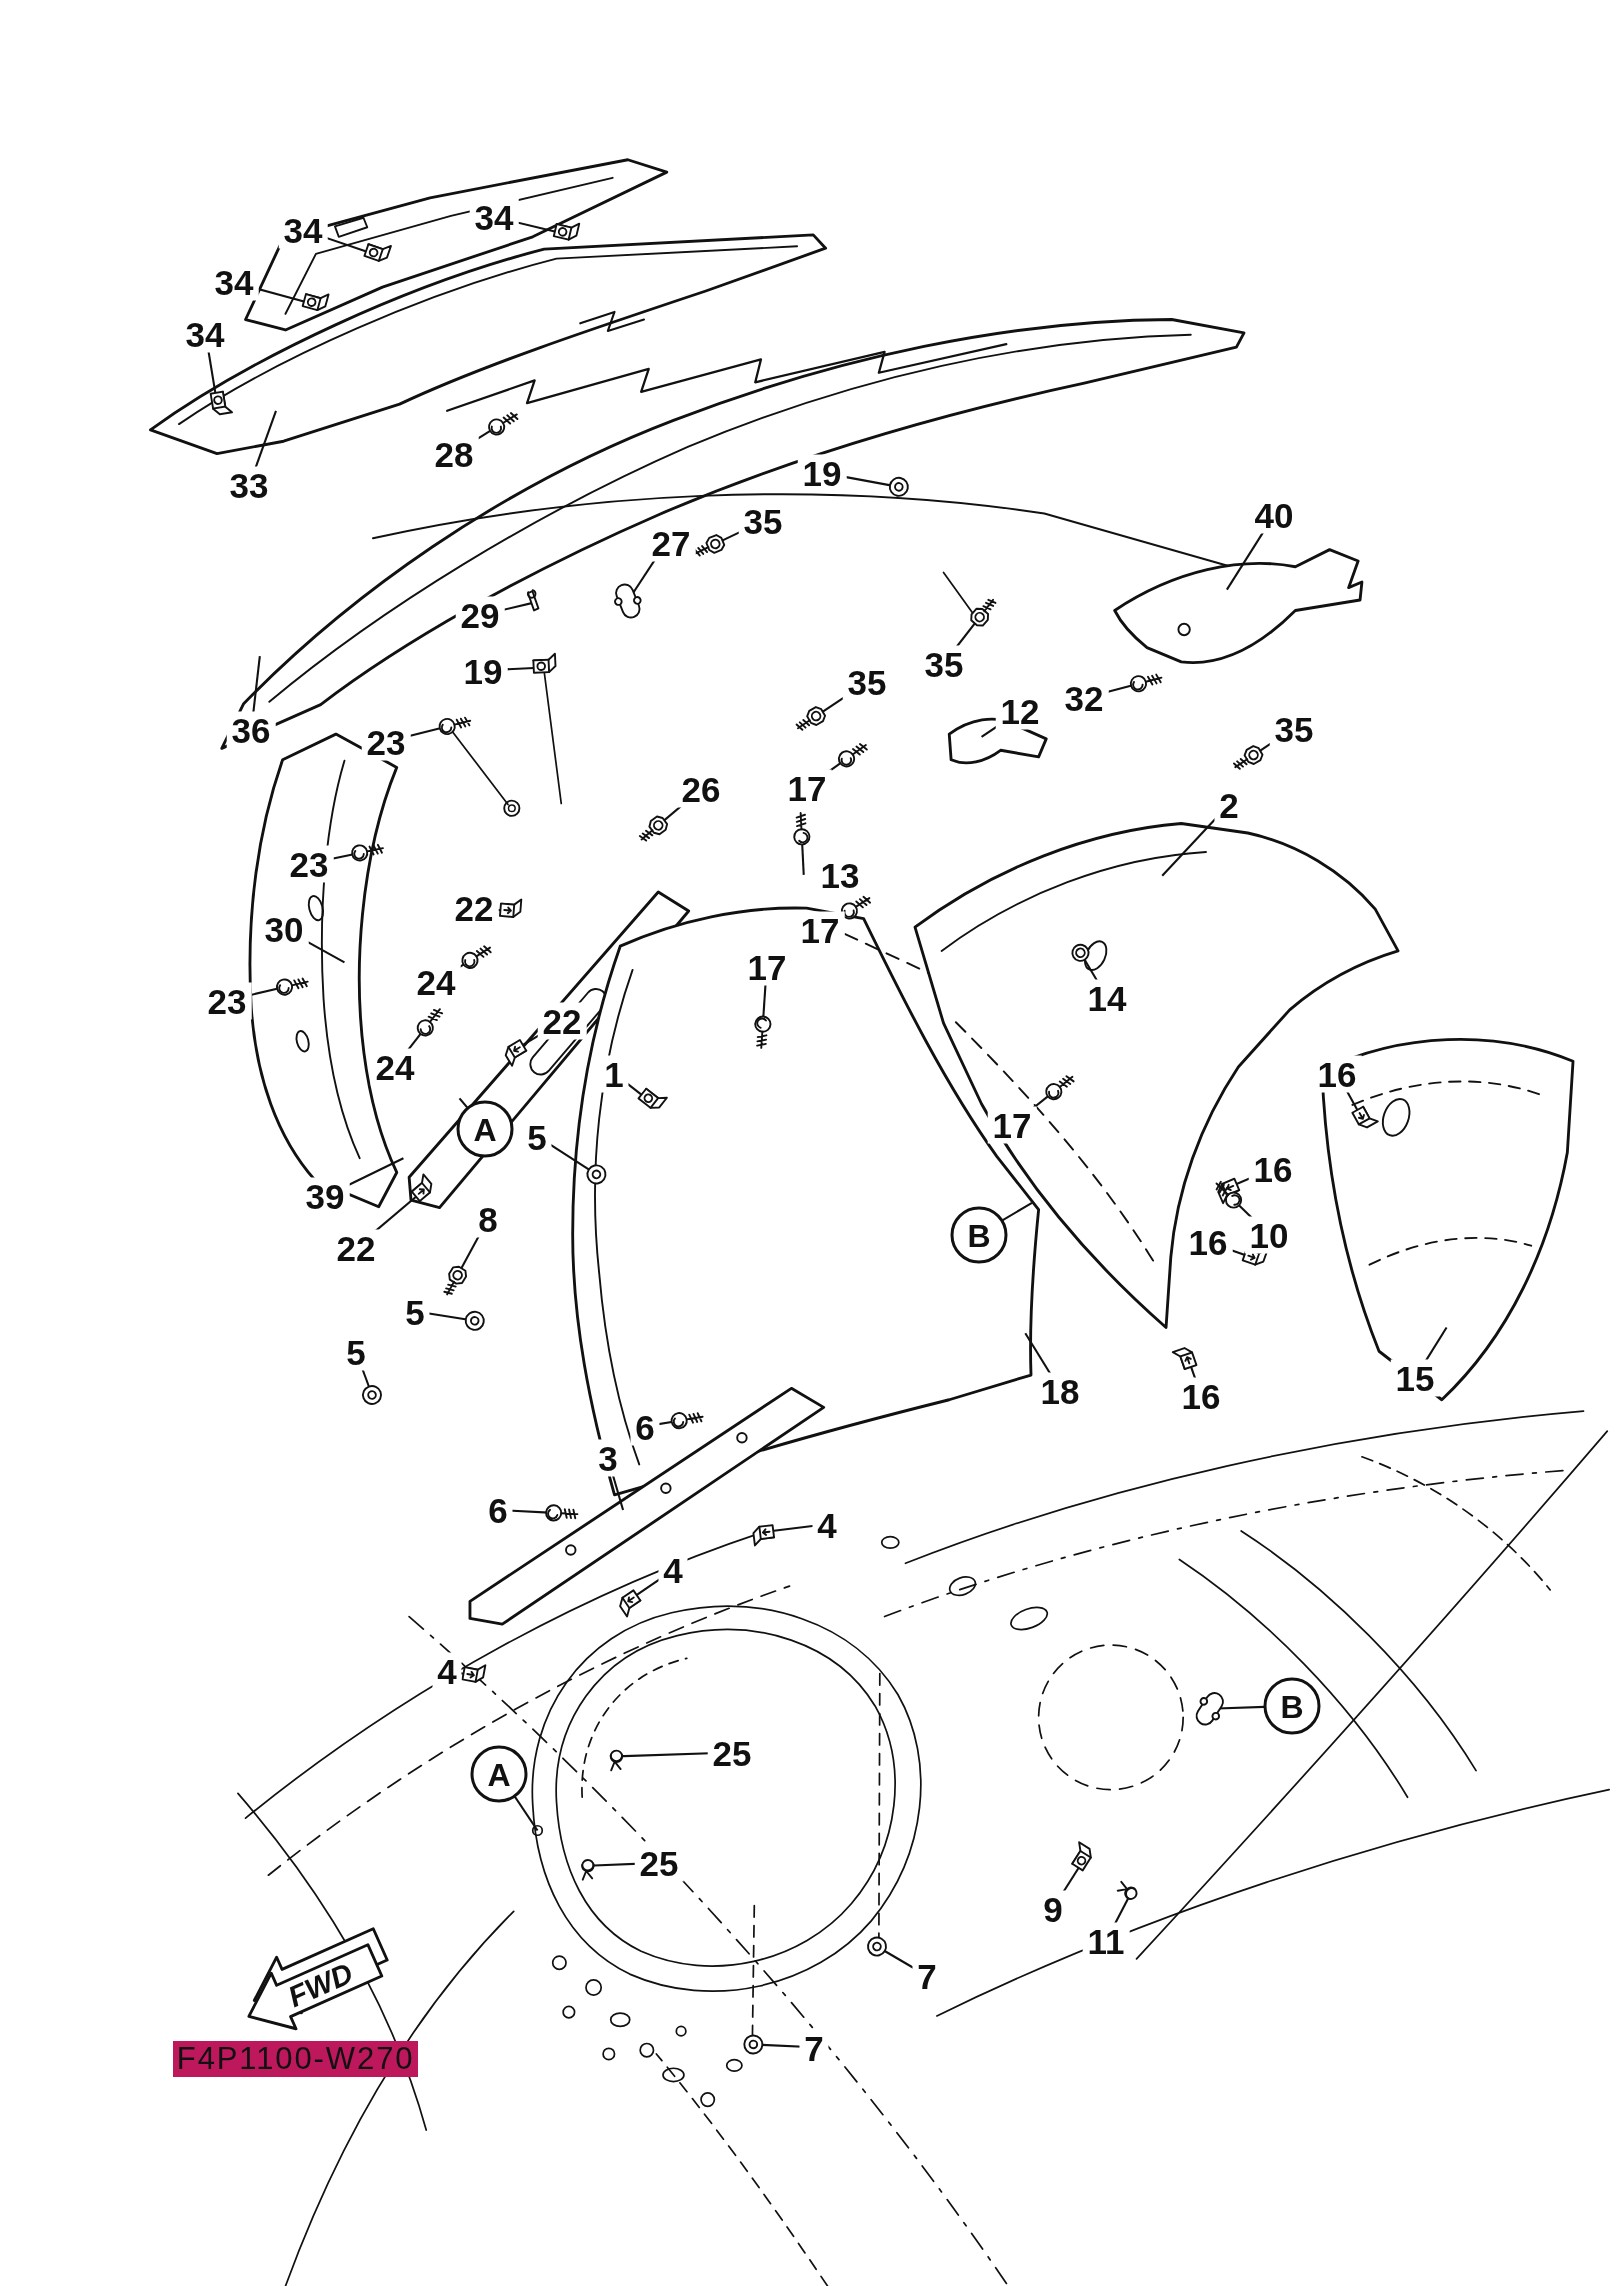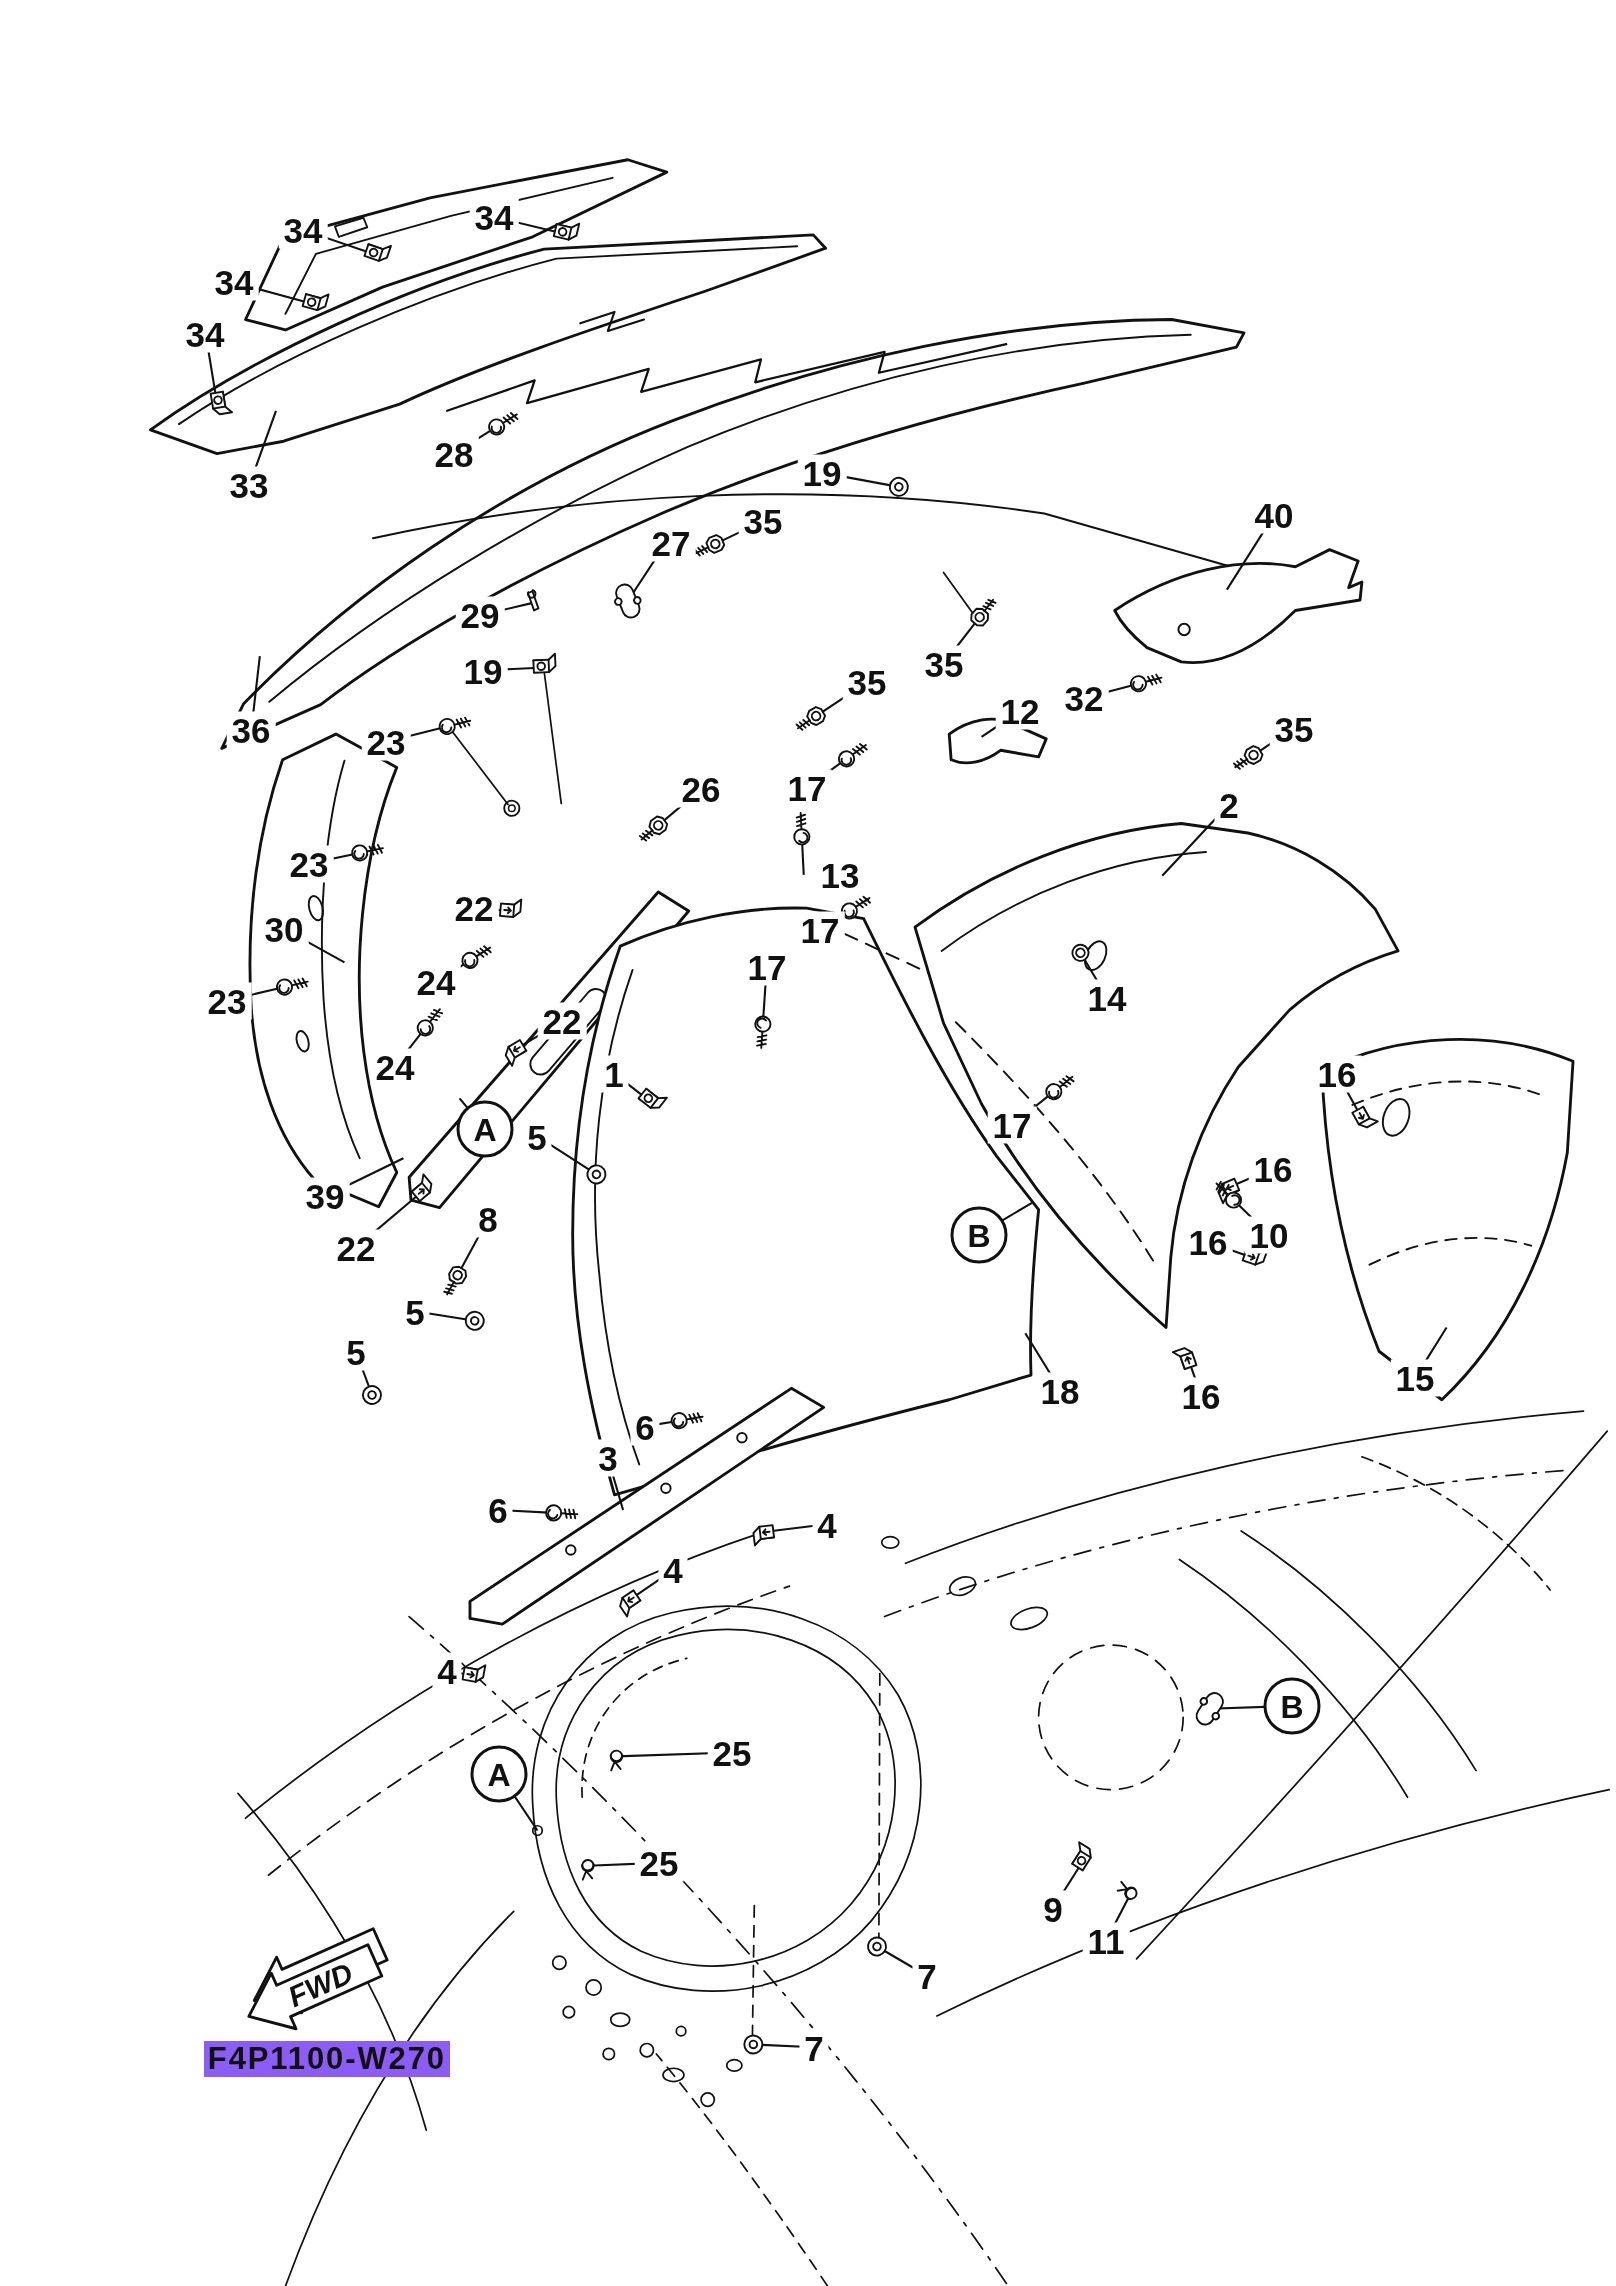--- a/index.html
+++ b/index.html
@@ -13,22 +13,22 @@
     position:absolute;transform:translate(-50%,-50%);
     font-size:35px;font-weight:600;line-height:1.0;color:#111;
     background:#fff;padding:1px 4.8px;white-space:nowrap;user-select:none;
   }
   .callout.circled{
     width:51px;height:51px;border:3.3px solid #111;border-radius:50%;
     display:flex;align-items:center;justify-content:center;
     padding:0;font-size:32px;font-weight:600;background:#fff;
   }
   #part-code{
-    position:absolute;left:204px;top:2041px;font-size:31px;font-weight:700;
-    letter-spacing:1.9px;color:#111;background:#8b5cf6;padding:0 3.8px;
+    position:absolute;left:173px;top:2041px;font-size:31px;font-weight:400;
+    letter-spacing:1.9px;color:#111;background:#be185d;padding:0 3.8px;
   }
   .leader{stroke:#111;stroke-width:2.2;fill:none;}
   .mk{stroke:#111;stroke-width:2;fill:none;stroke-linejoin:round;stroke-linecap:round;}
   .mk .w{fill:#ffffff;}
   .panel{fill:#ffffff;}
   #fwd-text{font-size:31px;font-weight:bold;font-style:italic;fill:#111;}
 </style>
 </head>
 <body>
 

